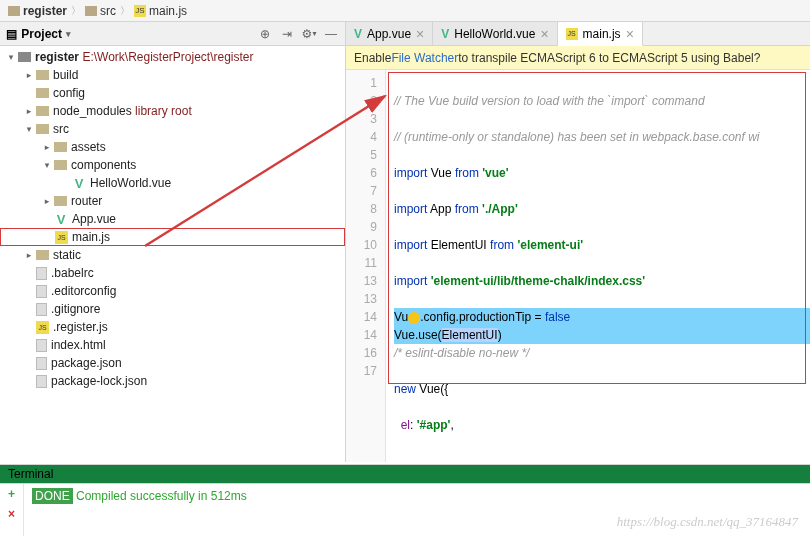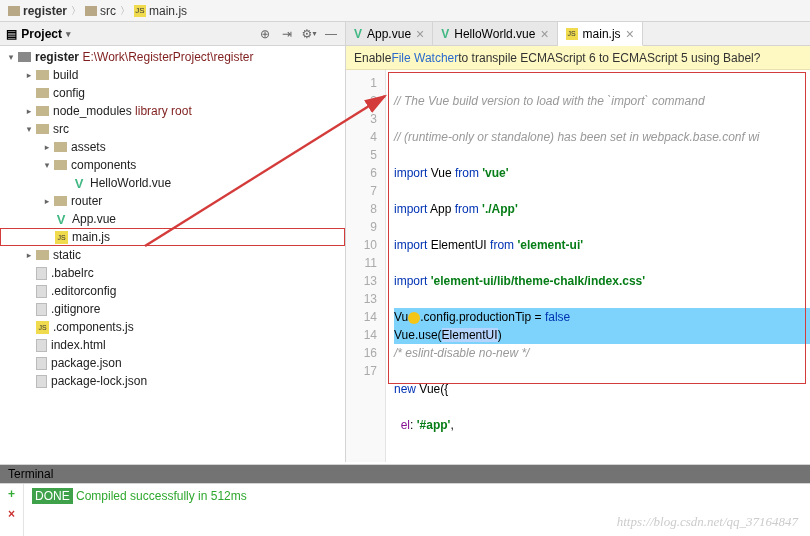--- a/index.html
+++ b/index.html
@@ -40,21 +40,21 @@
 .code-border { position: absolute; top: 2px; left: 42px; right: 4px; height: 312px; border: 1px solid #d43b3b; pointer-events: none; }
 .cm { color: #999; font-style: italic; margin-top: 36px; }
 .kw { color: #0033b3; font-weight: normal; }
 .str { color: #067d17; font-weight: bold; }
 .prop { color: #871094; }
 .hl-line { background: #7dd3fc; display: inline-block; width: 100%; }
 .sel { background: #b5d5ff; }
 .bulb { display: inline-block; width: 12px; height: 12px; background: #f5c518; border-radius: 50%; vertical-align: middle; }
 svg.arrow-annot { position: absolute; top: 86px; left: 140px; pointer-events: none; z-index: 20; }
 .terminal-panel { border-top: 1px solid #d4d4d4; height: 72px; display: flex; }
-.term-header { position: absolute; left: 0; right: 0; height: 20px; background: #737373; border-top: 1px solid #d4d4d4; border-bottom: 1px solid #d4d4d4; padding: 0 8px; display: flex; align-items: center; bottom: 52px; }
+.term-header { position: absolute; left: 0; right: 0; height: 20px; background: #15803d; border-top: 1px solid #d4d4d4; border-bottom: 1px solid #d4d4d4; padding: 0 8px; display: flex; align-items: center; bottom: 52px; }
 .term-body { display: flex; width: 100%; }
 .term-tools { width: 24px; display: flex; flex-direction: column; align-items: center; padding-top: 4px; gap: 6px; border-right: 1px solid #e4e4e4; }
 .term-content { flex: 1; font-family: "Consolas", monospace; font-size: 12px; padding: 6px 8px; background: #fff; }
 .done-badge { background: #3fa24a; color: #fff; padding: 1px 3px; }
 .term-green { color: #2fa82f; }
 .watermark { position: absolute; right: 12px; bottom: 6px; color: #ccc; font-size: 13px; font-style: italic; font-family: serif; pointer-events: none; }
 </style>
 </head>
 <body>
 
@@ -155,21 +155,21 @@
       <div class="tree-row" style="padding-left:36px">
           <span class="file-icon ico-generic"></span>
           <span class="label">.editorconfig</span>
         </div>
       <div class="tree-row" style="padding-left:36px">
           <span class="file-icon ico-generic"></span>
           <span class="label">.gitignore</span>
         </div>
       <div class="tree-row" style="padding-left:36px">
           <span class="file-icon ico-jsf">JS</span>
-          <span class="label">.components.js</span>
+          <span class="label">.register.js</span>
         </div>
       <div class="tree-row" style="padding-left:36px">
           <span class="file-icon ico-generic"></span>
           <span class="label">index.html</span>
         </div>
       <div class="tree-row" style="padding-left:36px">
           <span class="file-icon ico-generic"></span>
           <span class="label">package.json</span>
         </div>
       <div class="tree-row" style="padding-left:36px">

